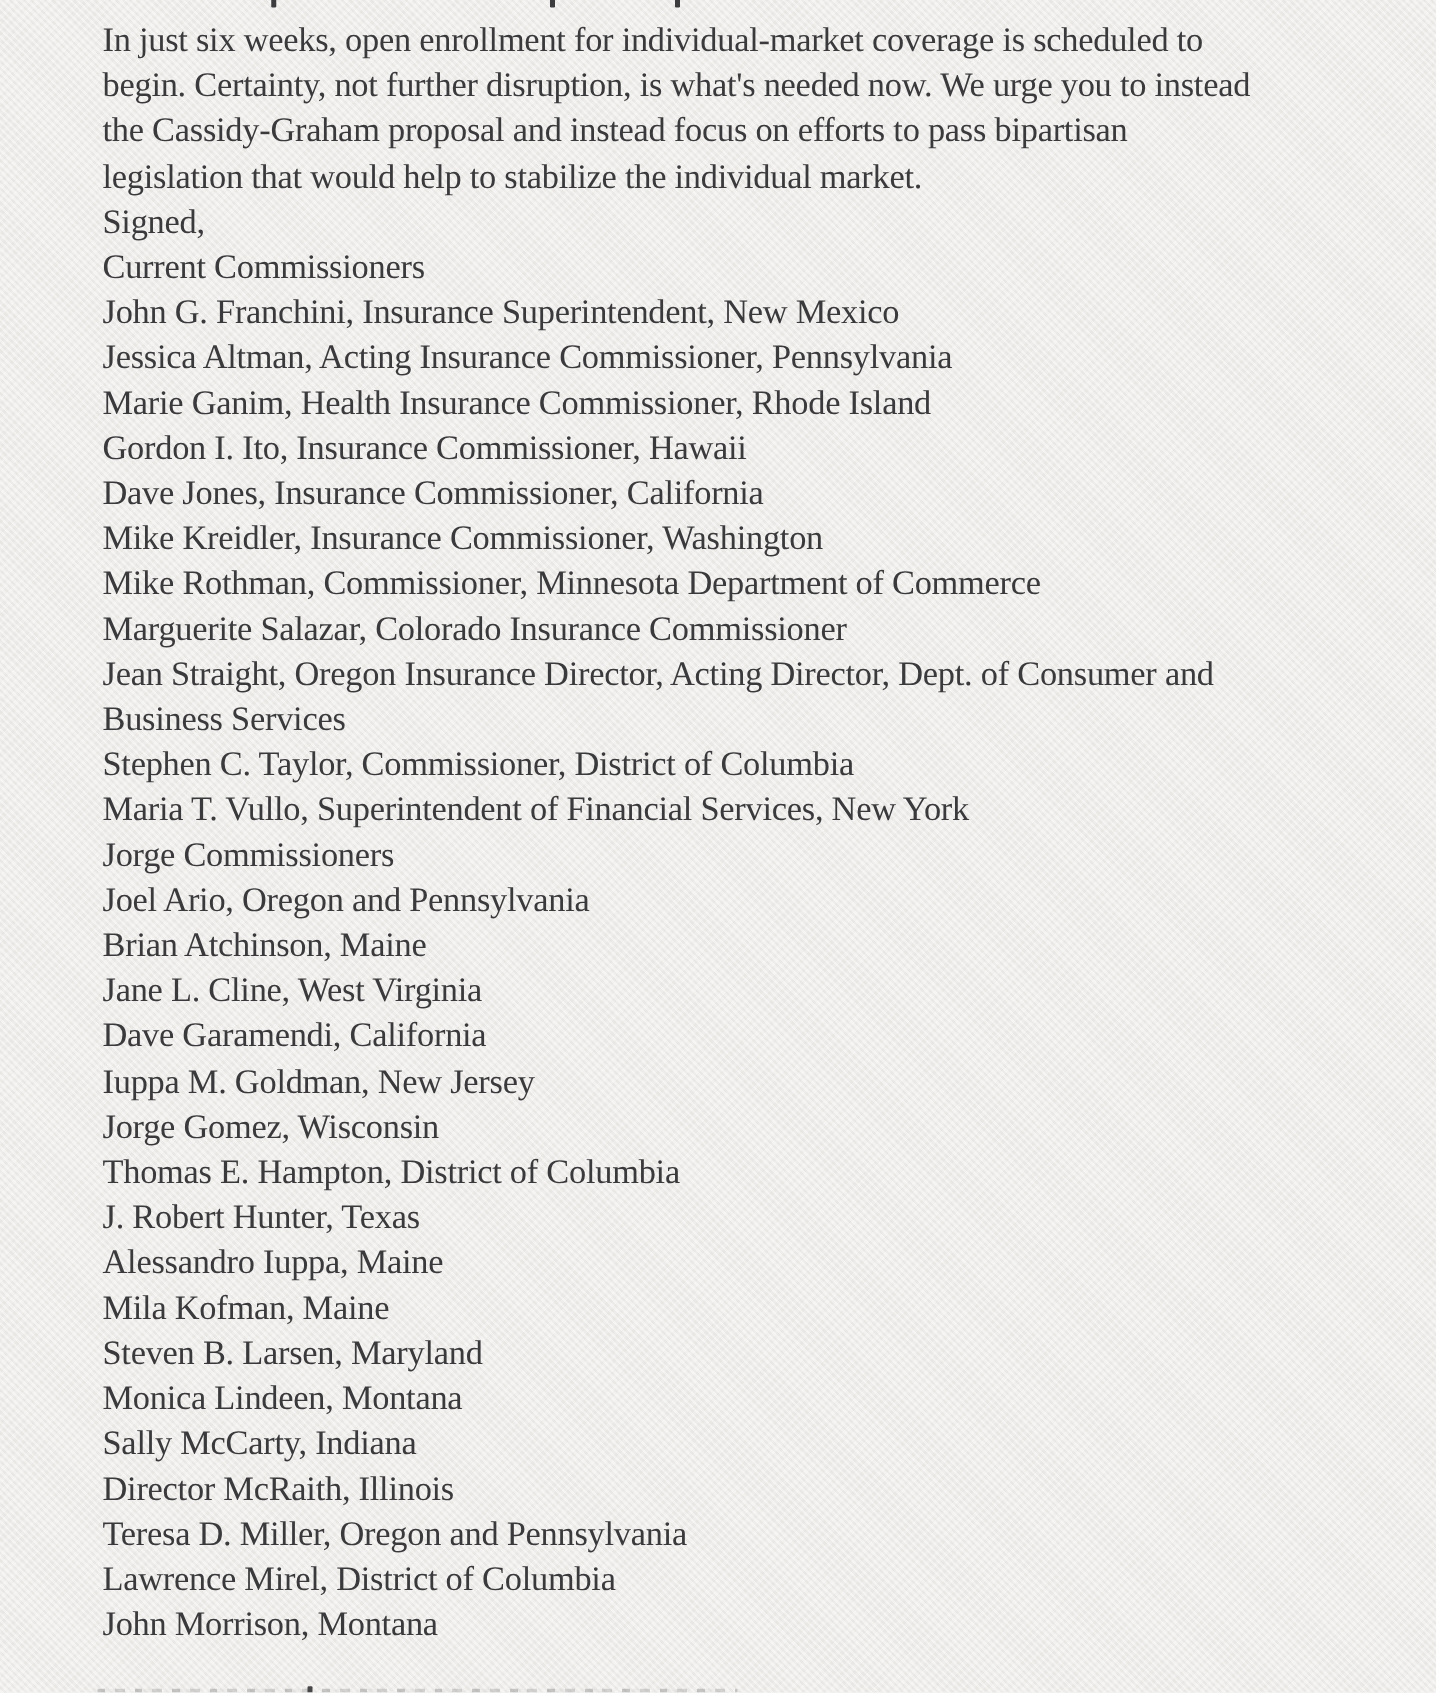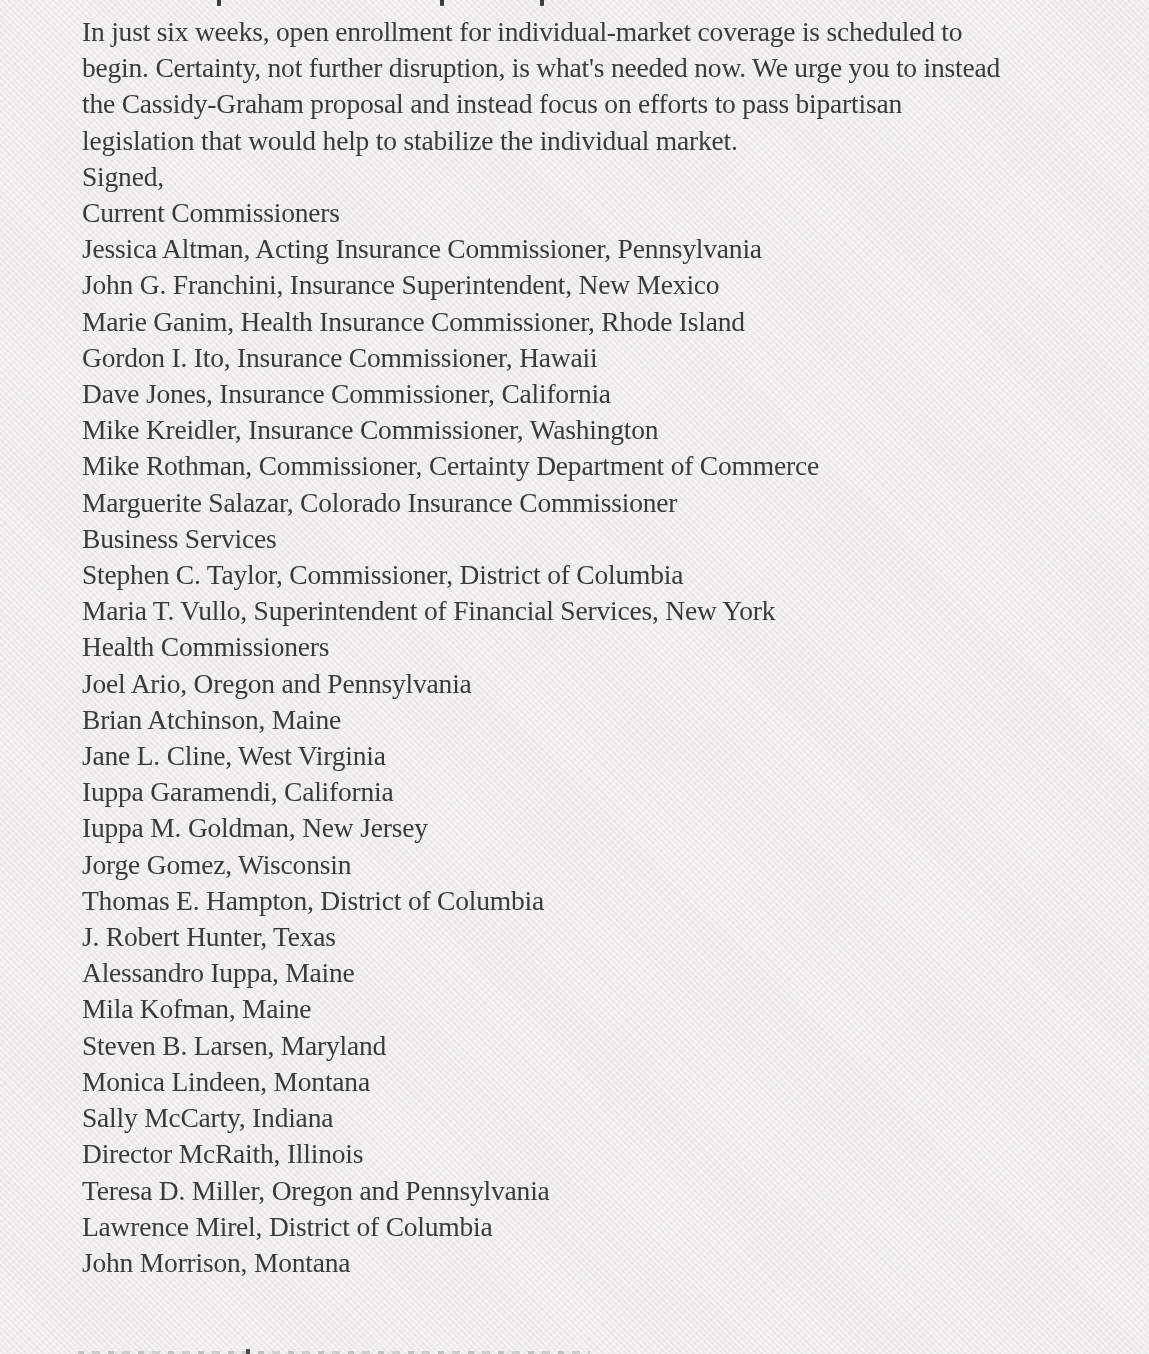--- a/index.html
+++ b/index.html
@@ -81,38 +81,39 @@
     <div id="paragraph">
         <div class="line">In just six weeks, open enrollment for individual-market coverage is scheduled to</div>
         <div class="line">begin. Certainty, not further disruption, is what's needed now. We urge you to instead</div>
         <div class="line">the Cassidy-Graham proposal and instead focus on efforts to pass bipartisan</div>
         <div class="line">legislation that would help to stabilize the individual market.</div>
       </div>
     <div class="line">Signed,</div>
     <div id="sections">
         <div>
           <div class="line">Current Commissioners</div>
+          <div class="line">John G. Franchini, Insurance Superintendent, New Mexico</div>
           <div class="line">Jessica Altman, Acting Insurance Commissioner, Pennsylvania</div>
-          <div class="line">John G. Franchini, Insurance Superintendent, New Mexico</div>
           <div class="line">Marie Ganim, Health Insurance Commissioner, Rhode Island</div>
           <div class="line">Gordon I. Ito, Insurance Commissioner, Hawaii</div>
           <div class="line">Dave Jones, Insurance Commissioner, California</div>
           <div class="line">Mike Kreidler, Insurance Commissioner, Washington</div>
-          <div class="line">Mike Rothman, Commissioner, Certainty Department of Commerce</div>
+          <div class="line">Mike Rothman, Commissioner, Minnesota Department of Commerce</div>
           <div class="line">Marguerite Salazar, Colorado Insurance Commissioner</div>
+          <div class="line">Jean Straight, Oregon Insurance Director, Acting Director, Dept. of Consumer and</div>
           <div class="line">Business Services</div>
           <div class="line">Stephen C. Taylor, Commissioner, District of Columbia</div>
           <div class="line">Maria T. Vullo, Superintendent of Financial Services, New York</div>
         </div>
         <div>
-          <div class="line">Health Commissioners</div>
+          <div class="line">Jorge Commissioners</div>
           <div class="line">Joel Ario, Oregon and Pennsylvania</div>
           <div class="line">Brian Atchinson, Maine</div>
           <div class="line">Jane L. Cline, West Virginia</div>
-          <div class="line">Iuppa Garamendi, California</div>
+          <div class="line">Dave Garamendi, California</div>
           <div class="line">Iuppa M. Goldman, New Jersey</div>
           <div class="line">Jorge Gomez, Wisconsin</div>
           <div class="line">Thomas E. Hampton, District of Columbia</div>
           <div class="line">J. Robert Hunter, Texas</div>
           <div class="line">Alessandro Iuppa, Maine</div>
           <div class="line">Mila Kofman, Maine</div>
           <div class="line">Steven B. Larsen, Maryland</div>
           <div class="line">Monica Lindeen, Montana</div>
           <div class="line">Sally McCarty, Indiana</div>
           <div class="line">Director McRaith, Illinois</div>

